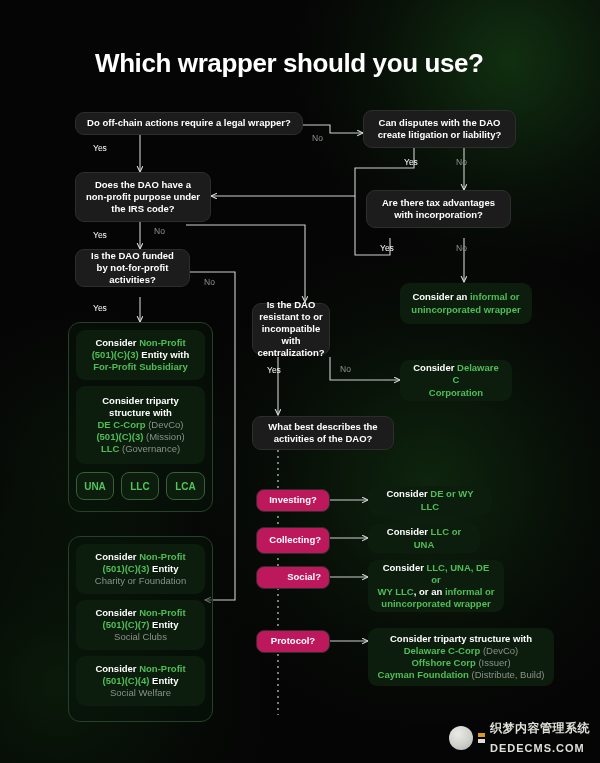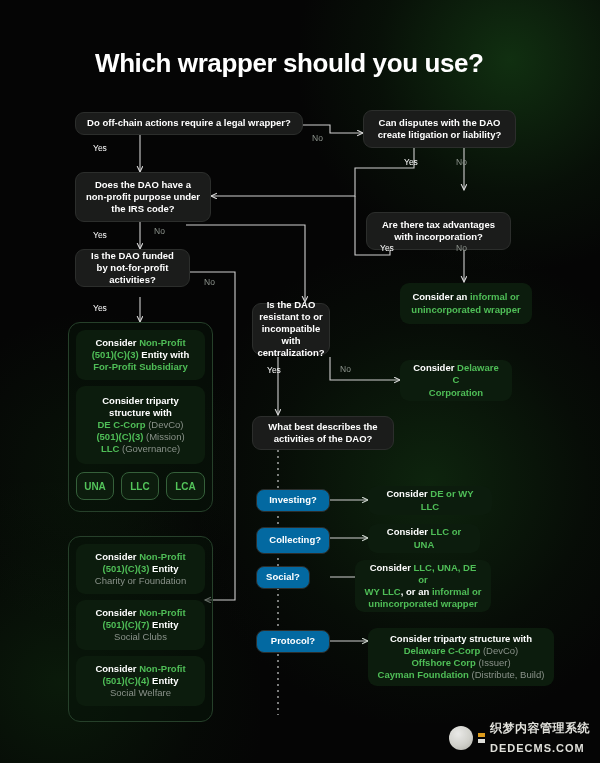--- a/index.html
+++ b/index.html
@@ -90,21 +90,21 @@
     border: 1px solid #2c2e2c;
     color: #ffffff;
     font-size: 9.5px;
     font-weight: bold;
     padding: 4px 9px;
     text-align: center;
   }
 
   
   .pill {
-    background: #0369a1;
+    background: #be185d;
     border: 1px solid #2c2e2c;
     color: #ffffff;
     font-size: 9.5px;
     font-weight: bold;
     border-radius: 8px;
     padding: 5px 8px;
   }
 
   
   .rec {
@@ -259,21 +259,21 @@
   </div>
 
   <div class="node q" style="left:363px; top:110px; width:153px; height:38px;">
     <span>Can disputes with the DAO create litigation or liability?</span>
   </div>
 
   <div class="node q" style="left:75px; top:172px; width:136px; height:50px;">
     <span>Does the DAO have a non-profit purpose under the IRS code?</span>
   </div>
 
-  <div class="node q" style="left:366px; top:190px; width:145px; height:38px;margin-top:22px;">
+  <div class="node q" style="left:366px; top:190px; width:145px; height:38px;">
     <span>Are there tax advantages with incorporation?</span>
   </div>
 
   <div class="node q" style="left:75px; top:249px; width:115px; height:38px;">
     <span>Is the DAO funded by not-for-profit activities?</span>
   </div>
 
   <div class="node q" style="left:252px; top:303px; width:78px; height:52px;">
     <span>Is the DAO resistant to or incompatible with centralization?</span>
   </div>
@@ -281,21 +281,21 @@
   <div class="node q" style="left:252px; top:416px; width:142px; height:34px;">
     <span>What best describes the activities of the DAO?</span>
   </div>
 
   <div class="node pill" style="left:256px; top:489px; width:74px; height:23px;">
     <span>Investing?</span>
   </div>
   <div class="node pill" style="left:256px; top:527px; width:74px; height:27px;justify-content:flex-end;">
     <span>Collecting?</span>
   </div>
-  <div class="node pill" style="left:256px; top:566px; width:54px; height:23px;">
+  <div class="node pill" style="left:256px; top:566px; width:74px; height:23px;justify-content:flex-end;">
     <span>Social?</span>
   </div>
   <div class="node pill" style="left:256px; top:630px; width:74px; height:23px;">
     <span>Protocol?</span>
   </div>
 
   <div class="node rec" style="left:400px; top:283px; width:132px; height:41px;">
       <div>
         <div><span class="w">Consider an </span><span class="g">informal or</span></div>
         <div><span class="g">unincorporated wrapper</span></div>
@@ -314,21 +314,21 @@
         <div><span class="w">Consider </span><span class="g">DE or WY LLC</span></div>
       </div>
     </div>
 
   <div class="node rec" style="left:368px; top:524px; width:112px; height:29px;">
       <div>
         <div><span class="w">Consider </span><span class="g">LLC or UNA</span></div>
       </div>
     </div>
 
-  <div class="node rec" style="left:355px; top:560px; width:136px; height:52px;">
+  <div class="node rec" style="left:368px; top:560px; width:136px; height:52px;">
       <div>
         <div><span class="w">Consider </span><span class="g">LLC, UNA, DE or</span></div>
         <div><span class="g">WY LLC</span><span class="w">, or an </span><span class="g">informal or</span></div>
         <div><span class="g">unincorporated wrapper</span></div>
       </div>
     </div>
 
   <div class="node rec" style="left:368px; top:628px; width:186px; height:58px;">
       <div>
         <div><span class="w">Consider triparty structure with</span></div>

